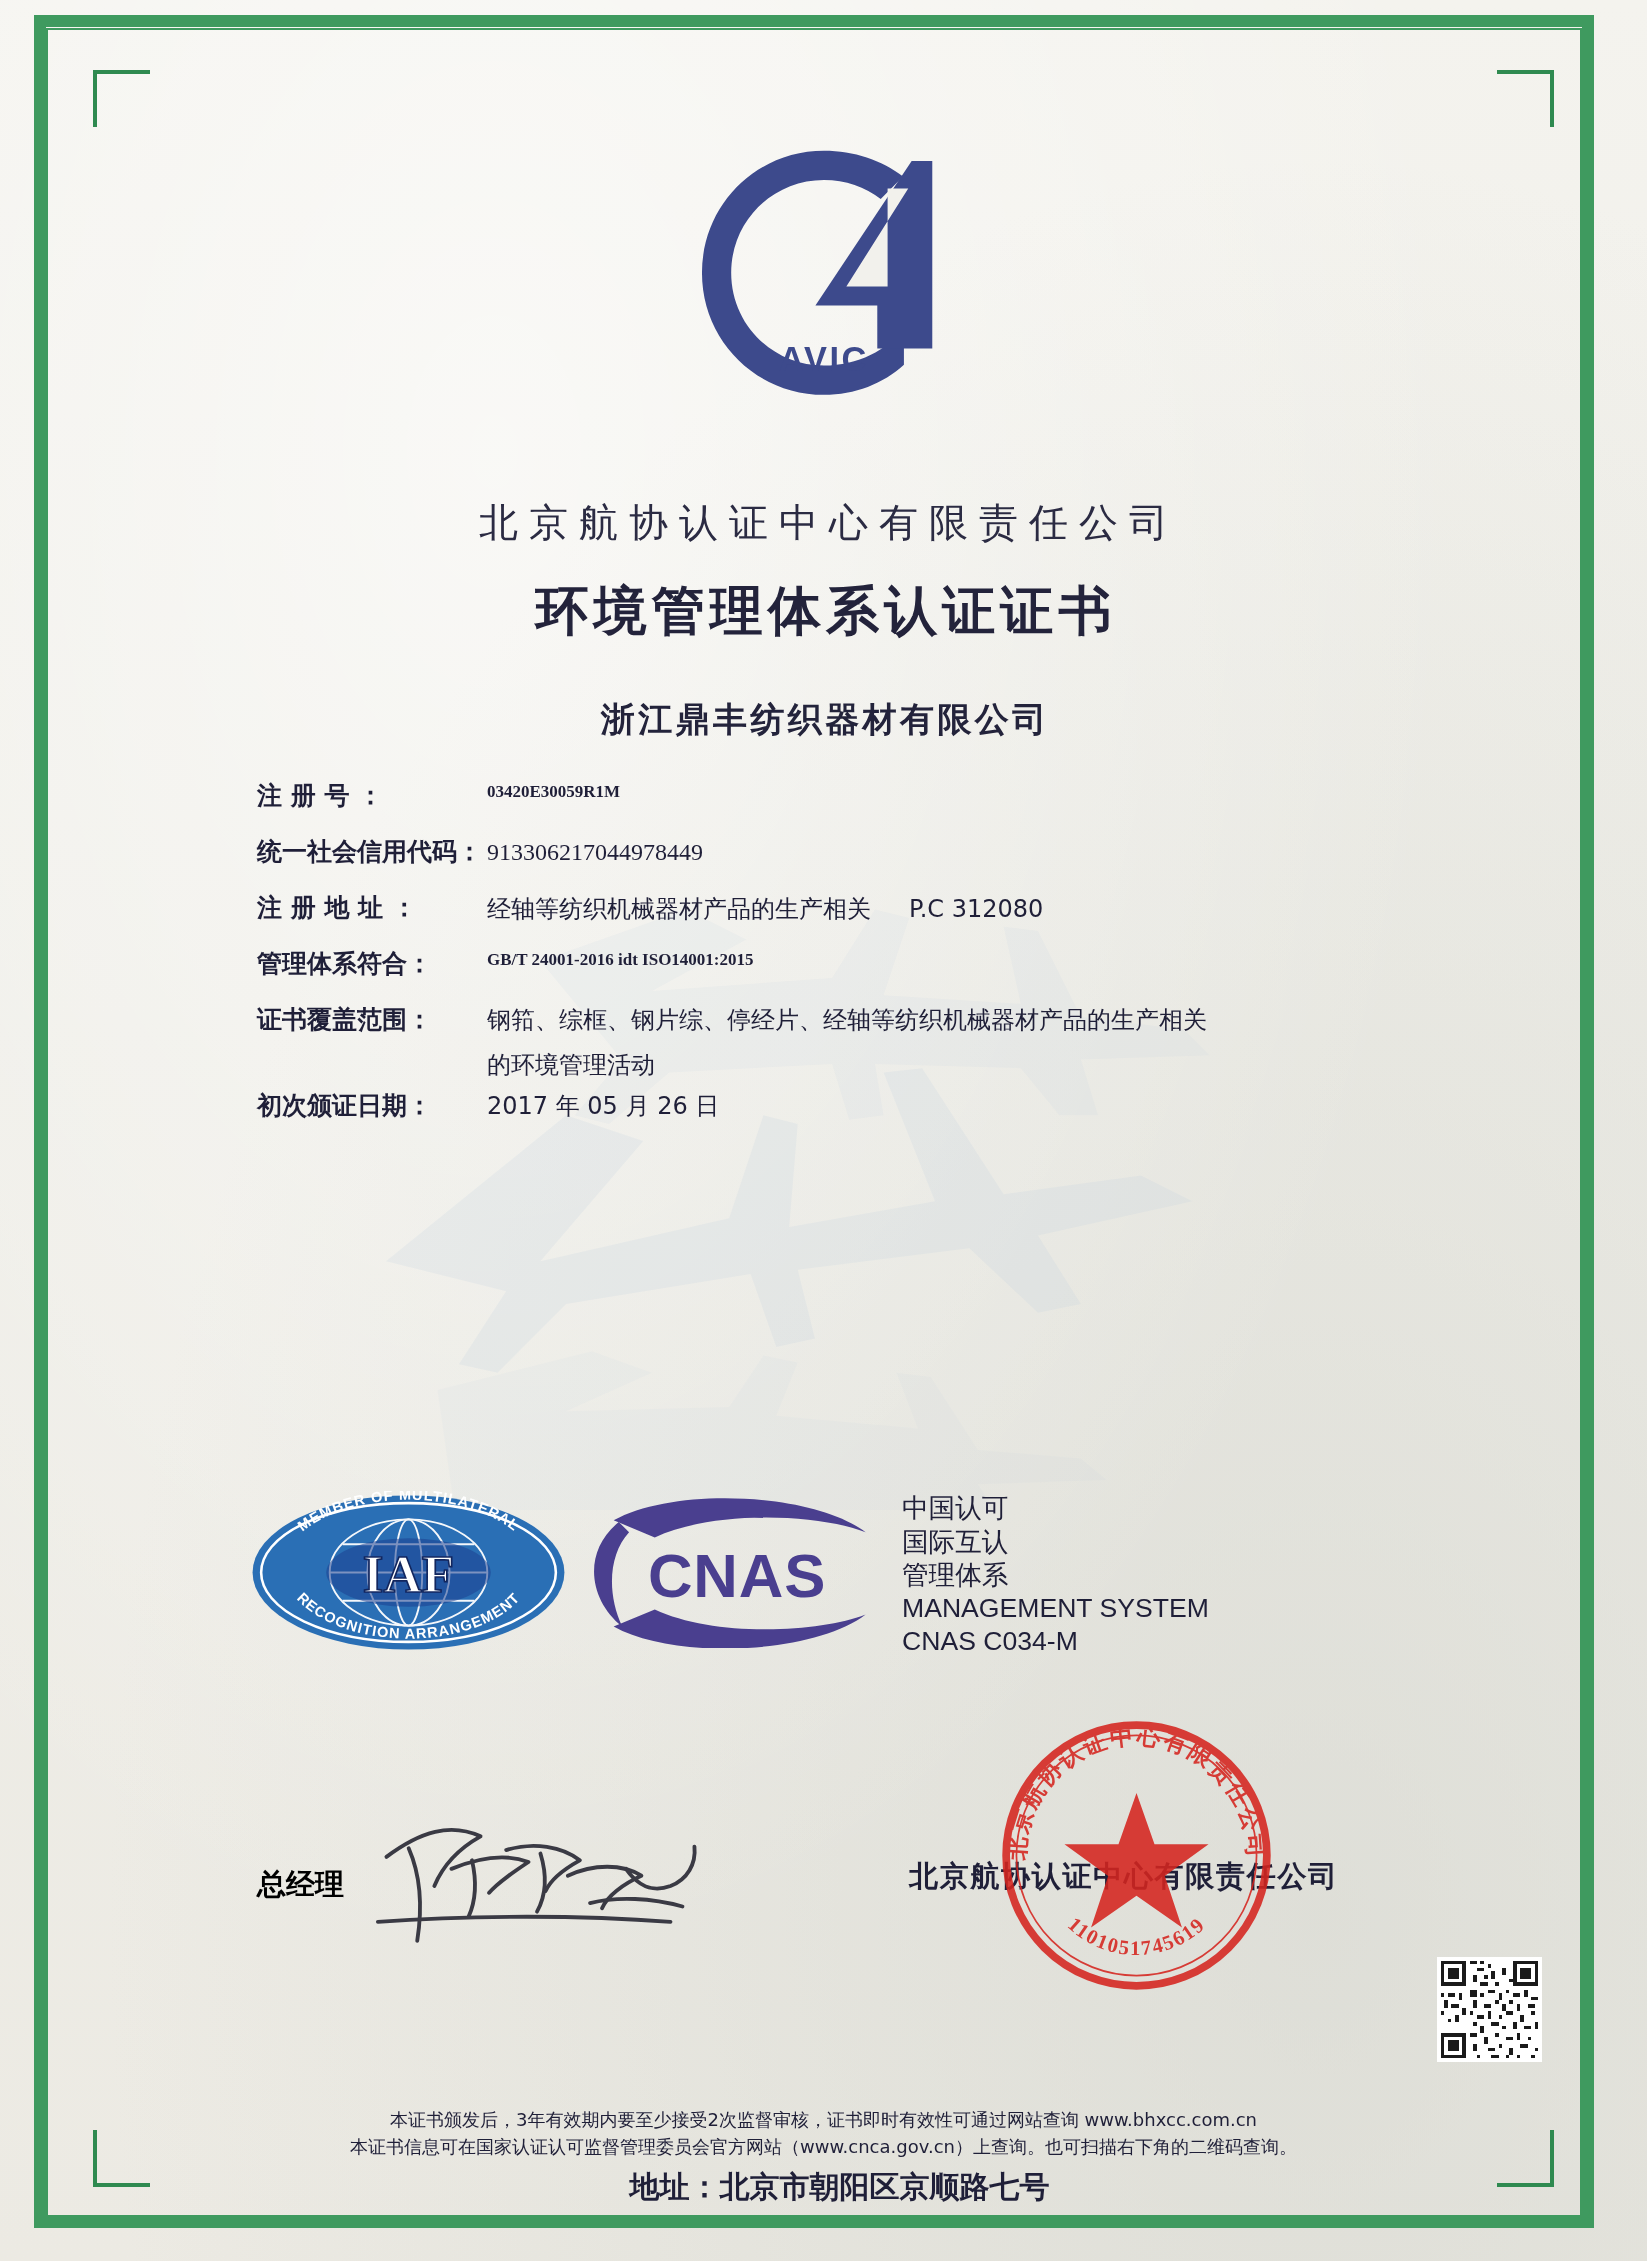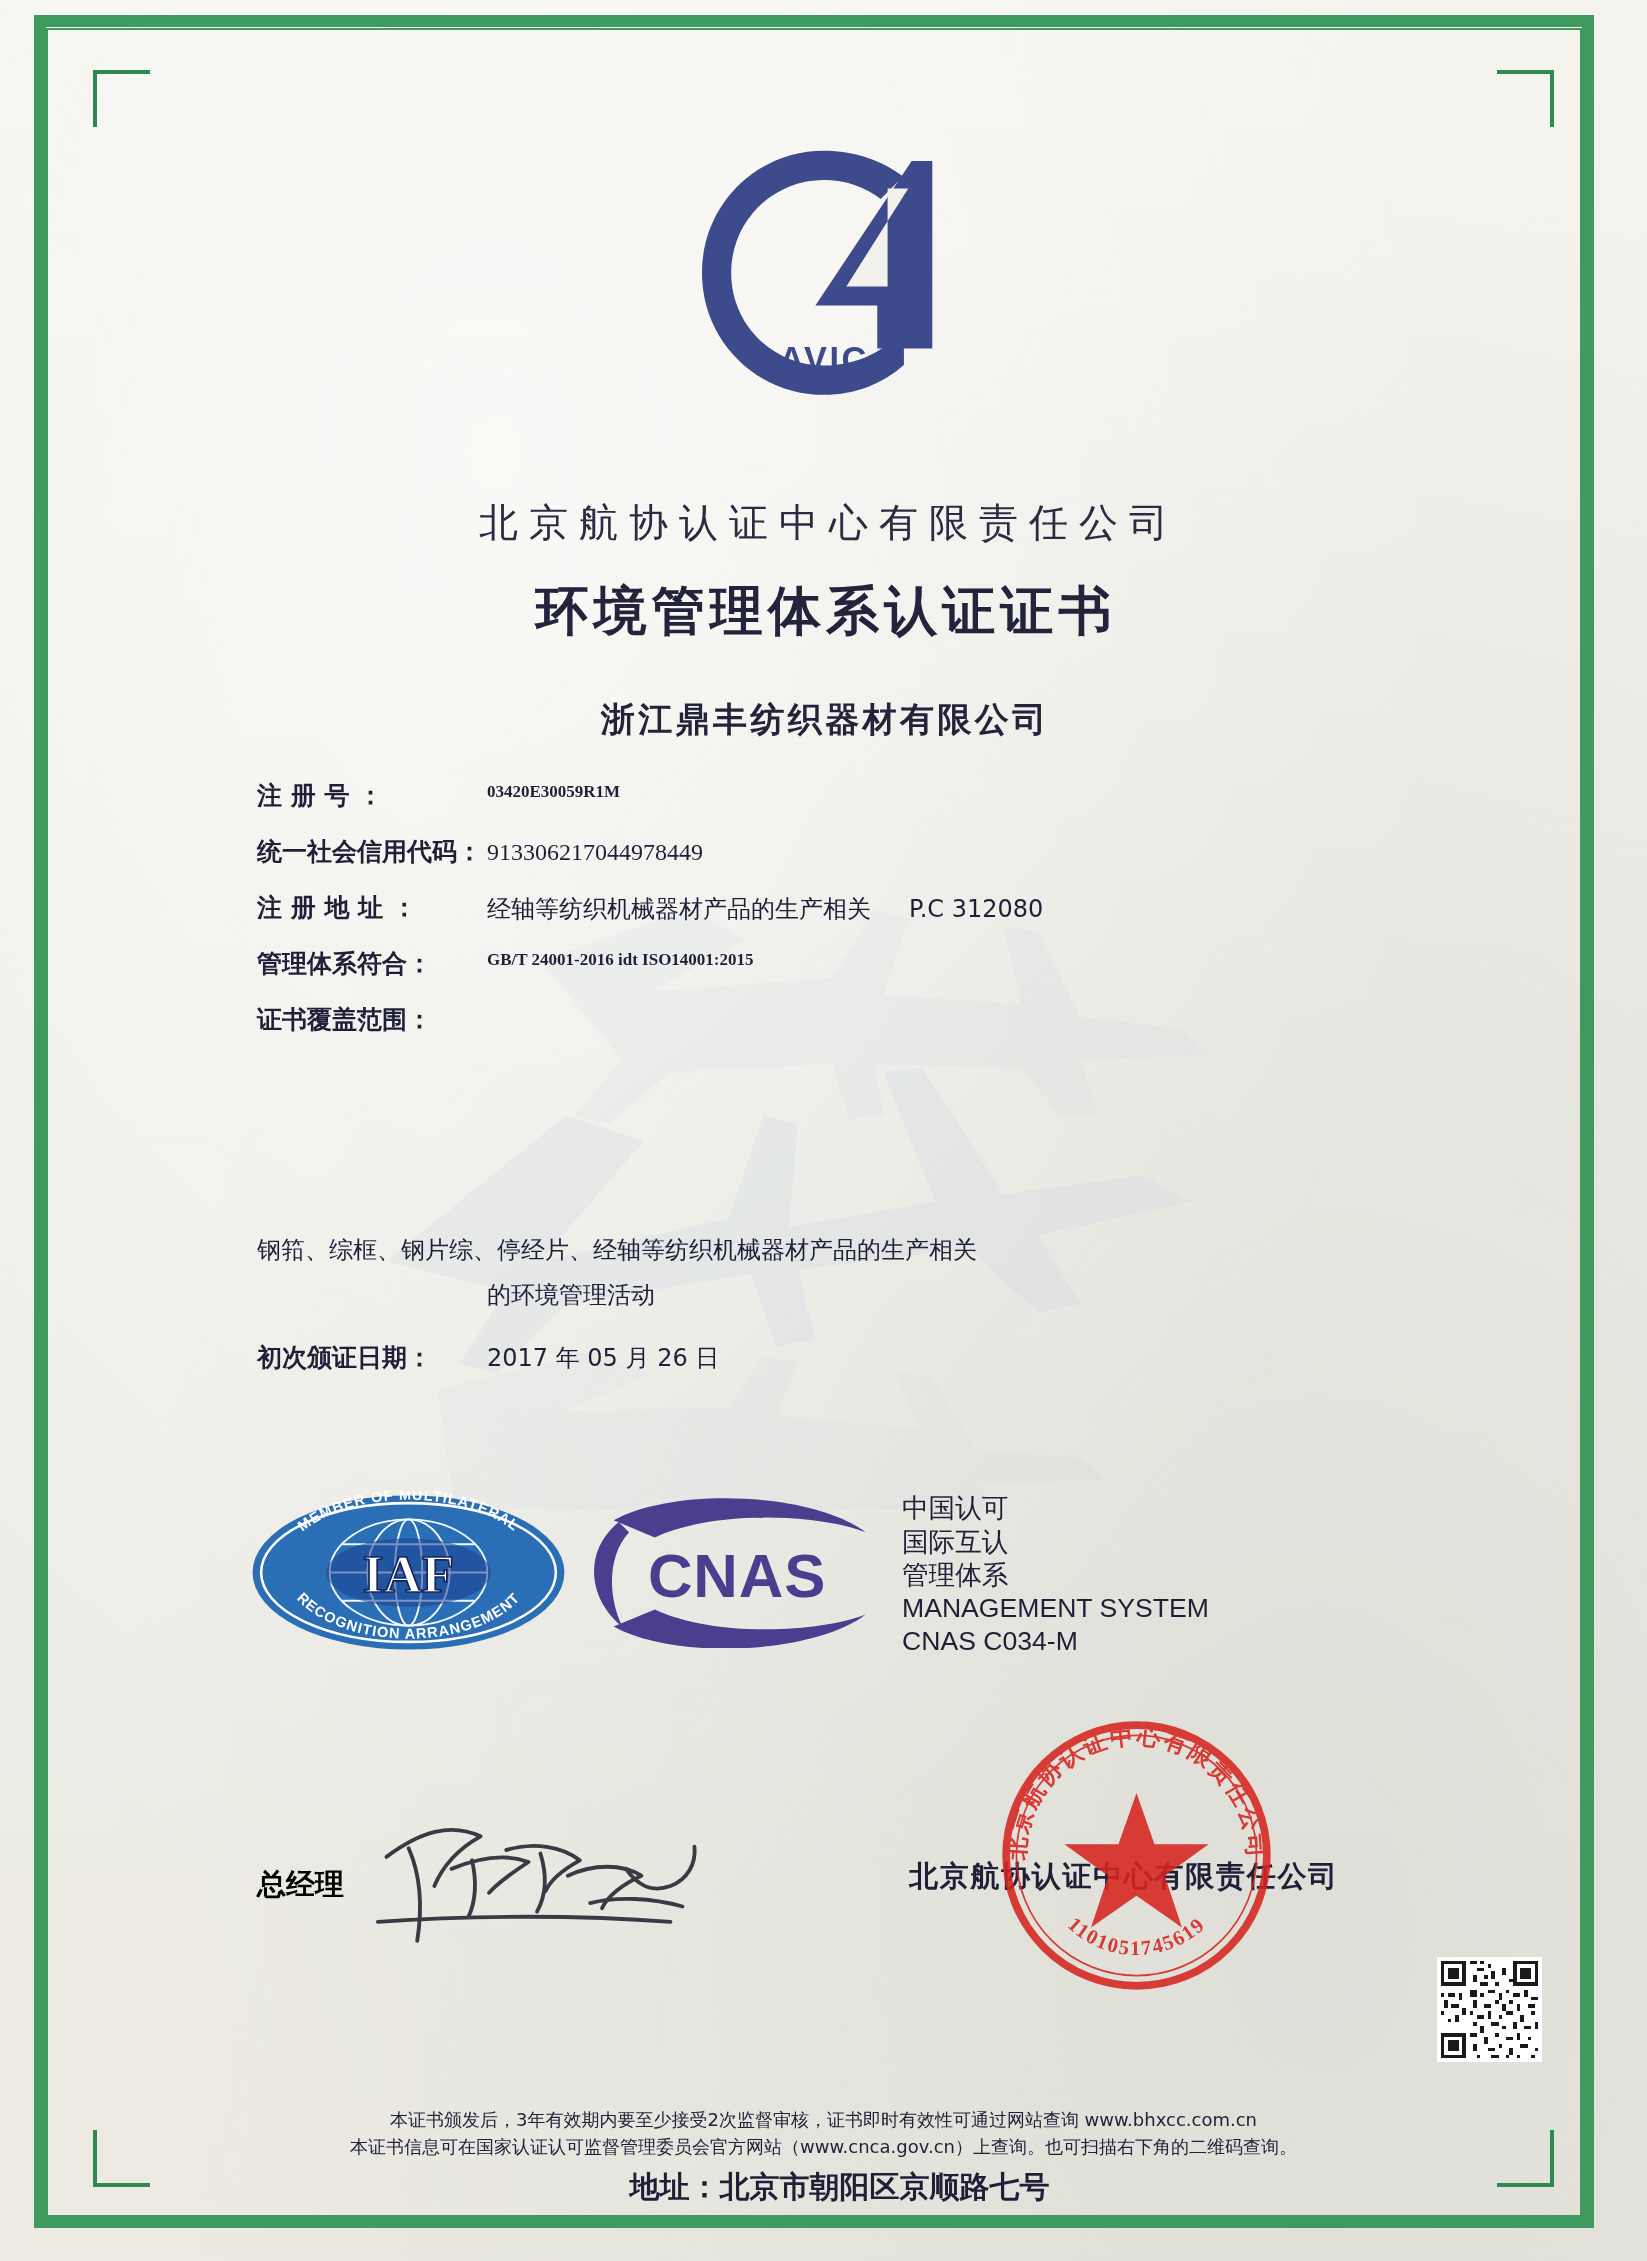--- a/index.html
+++ b/index.html
@@ -166,21 +166,21 @@
   .field-value.mono-num {
     font-family: "Liberation Serif", serif;
     font-size: 24px;
   }
   .scope-line2 {
     margin-left: 230px;
     font-family: "DejaVu Sans", sans-serif;
     font-size: 24px;
     color: #1f1f38;
     margin-top: 12px;
-    margin-bottom: 30px;
+    margin-bottom: 8px;
   }
   .date-row .field-value { white-space: nowrap; }
   .date-sep-label {
     font-family: "DejaVu Sans", sans-serif;
     font-size: 25px;
     font-weight: 600;
     margin-left: 50px;
     margin-right: 15.4px;
     color: #1f1f38;
   }
@@ -350,21 +350,21 @@
       <div class="field-label">注 册 地 址 ：</div>
       <div class="field-value">经轴等纺织机械器材产品的生产相关</div>
       <div class="field-value" style="margin-left:38px;">P.C 312080</div>
     </div>
 
     <div class="field-row">
       <div class="field-label">管理体系符合：</div>
       <div class="field-value bold">GB/T 24001-2016 idt ISO14001:2015</div>
     </div>
 
-    <div class="field-row" style="margin-bottom:8px;flex-direction:column;">
+    <div class="field-row" style="margin-bottom:8px;">
       <div class="field-label">证书覆盖范围：</div>
       <div class="field-value">钢筘、综框、钢片综、停经片、经轴等纺织机械器材产品的生产相关</div>
     </div>
     <div class="scope-line2">的环境管理活动</div>
 
 
     <div class="field-row">
       <div class="field-label">初次颁证日期：</div>
       <div class="field-value">2017 年 05 月 26 日</div>
     </div>

